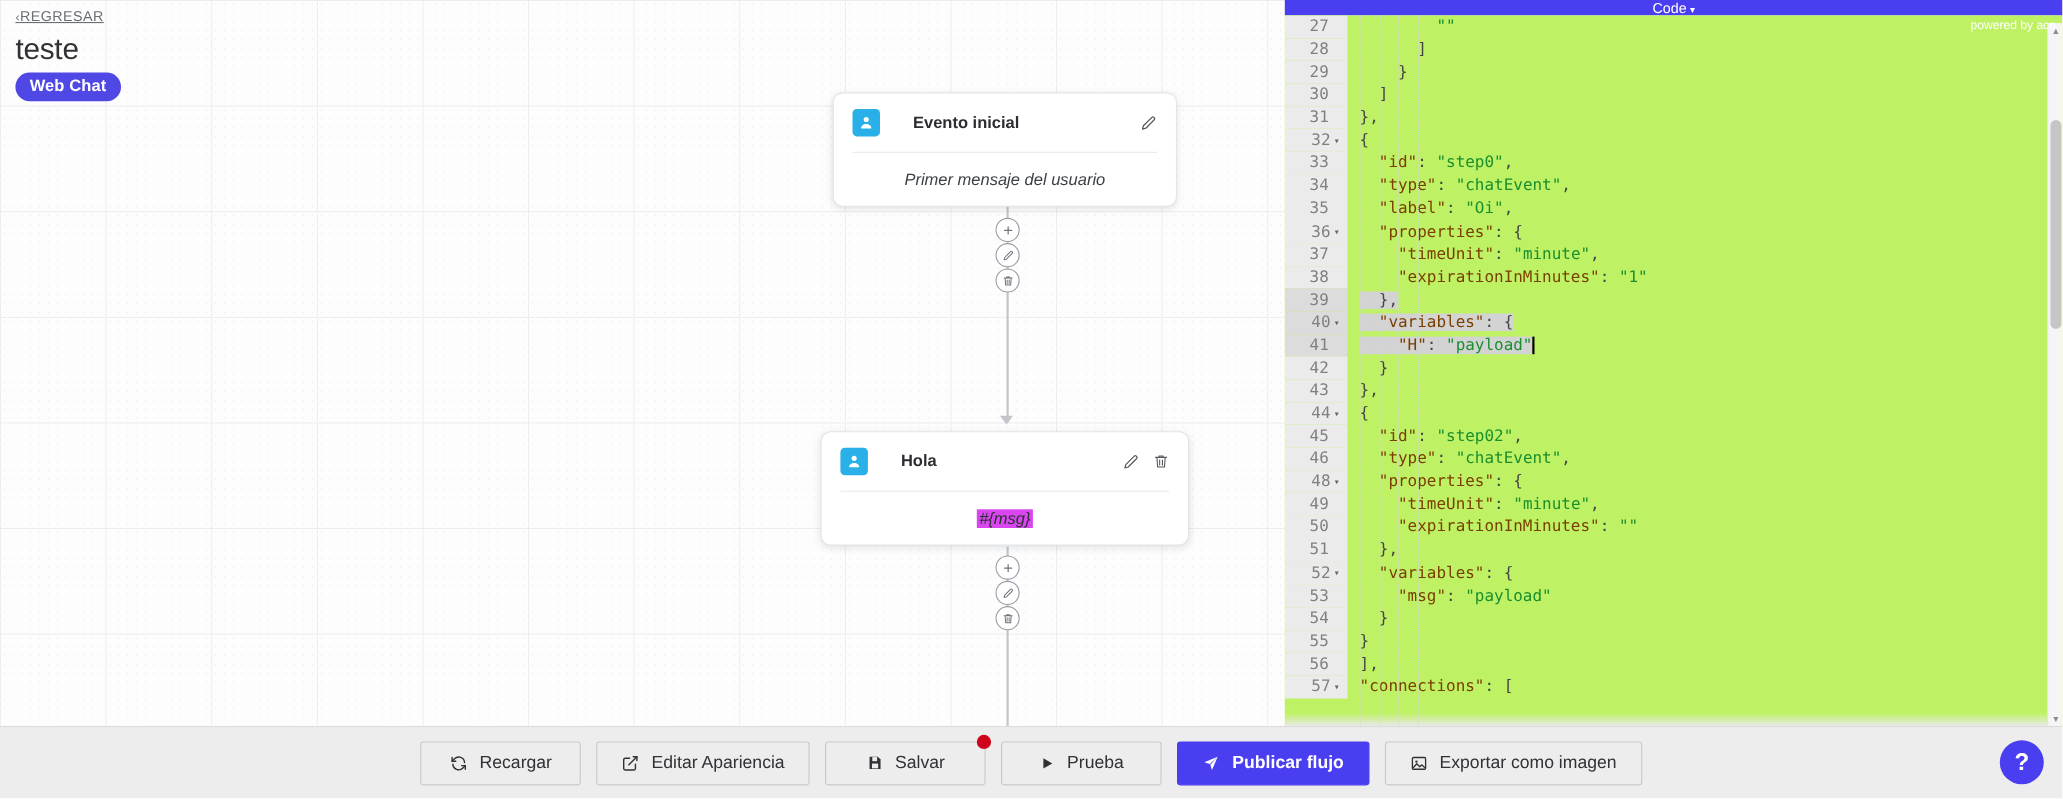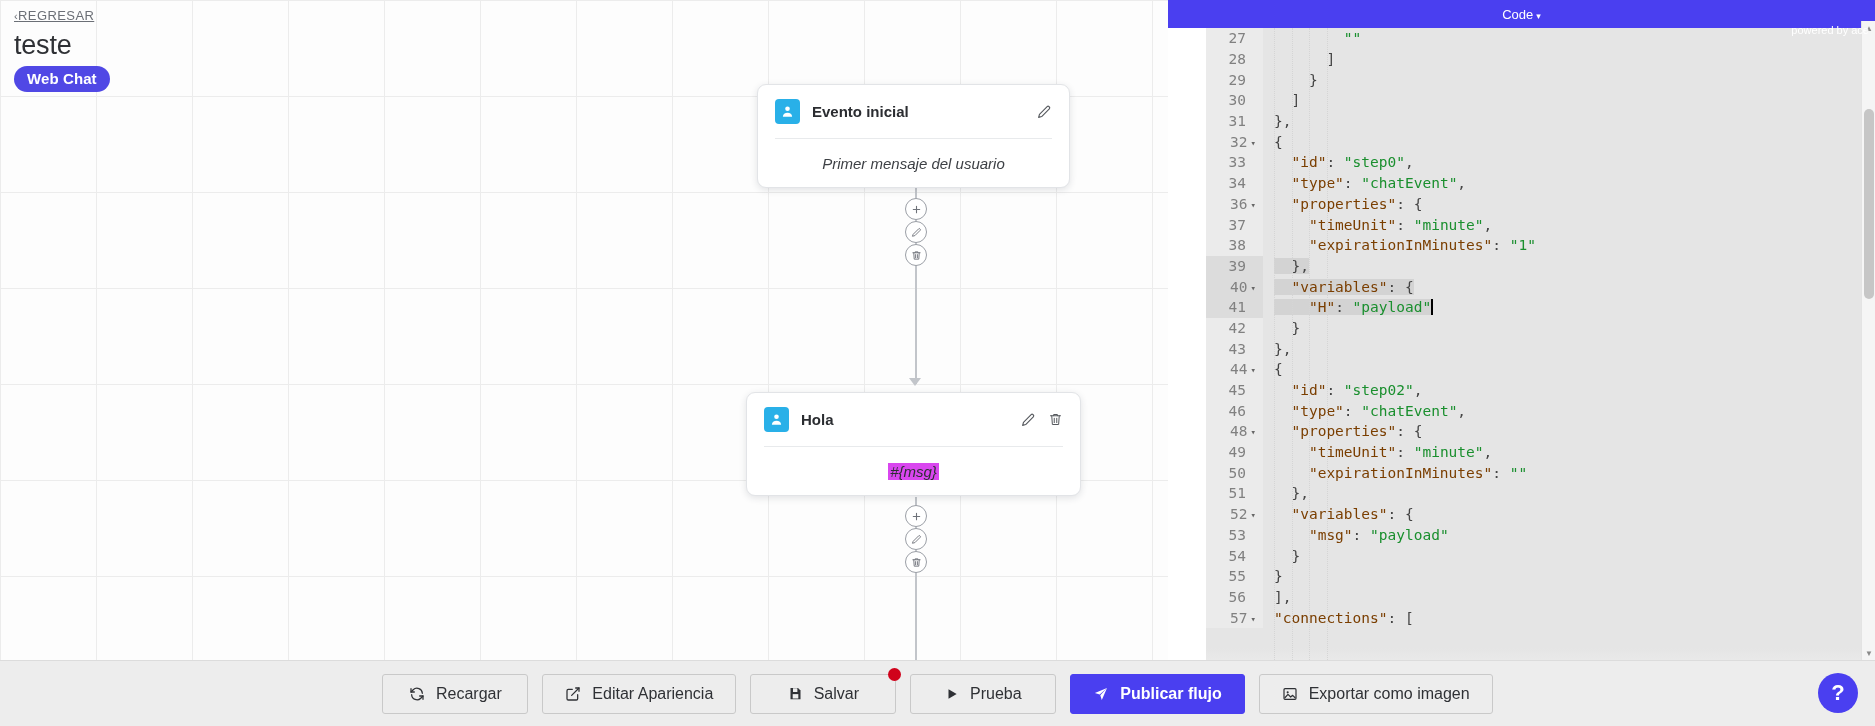--- a/index.html
+++ b/index.html
@@ -43,20 +43,21 @@
   
   .node {
     position: absolute; background: #fff;
     border: 1px solid #e2e4e7; border-radius: 9px;
     box-shadow: 0 2px 7px rgba(40,45,60,.13);
     padding: 0 17px;
   }
   .node-head {
     display: flex; align-items: center; height: 54px;
     border-bottom: 1px solid #e8eaec;
+    gap: 18px;
   }
   .node-ico {
     width: 25px; height: 25px; border-radius: 4px; background: #29b0e8;
     display: flex; align-items: center; justify-content: center; flex: none;
   }
   .node-ico svg { display: block; }
   .node-title {
     margin-left: 12px; font-size: 15px; font-weight: bold; color: #2b2d31;
     white-space: nowrap; overflow: hidden;
   }
@@ -92,38 +93,37 @@
   }
   .handle svg { display: block; }
 
   
   #editor {
     position: absolute; left: 1168px; top: 0;
     width: 707px; height: 660px; background: #fff;
     display: flex; flex-direction: column;
   }
   #editor-head {
-    height: 28px; background: #4a3ff0; color: #fff; flex: none;
+    height: 14px; background: #4a3ff0; color: #fff; flex: none;
     display: flex; align-items: center; position: relative;
     font-size: 13px;
   }
   #editor-head .ed-title {
     position: absolute; left: 0; right: 0; text-align: center;
     font-size: 13px; color: #fff; cursor: pointer;
   }
   #editor-head .ed-title .caret { font-size: 9px; margin-left: 3px; }
   #editor-head .ed-credit {
     margin-left: auto; margin-right: 6px; font-size: 11px; color: #fff;
     cursor: pointer; z-index: 2; margin-top: 31px;
   }
   #code-area {
     flex: 1; position: relative; overflow: hidden;
     font-family: "DejaVu Sans Mono", monospace; font-size: 14.5px;
-    background: #e5e5e5;
-    margin-left: 38px;
+    background: #bef264;
   }
   .code-row { display: flex; height: 20.7px; align-items: stretch; position: relative; }
   .gutter {
     width: 57px; flex: none; background: #ebebeb; color: #808080;
     text-align: right; padding-right: 7px; font-size: 14.5px;
     display: flex; align-items: center; justify-content: flex-end; gap: 3px;
     user-select: none;
   }
   .gutter.active { background: #dcdcdc; }
   .fold { color: #666; font-size: 9px; transform: translateY(1px); }
@@ -356,20 +356,27 @@
               <span style="width:7px;display:inline-block"></span>
             </div>
             <div class="code-text"><span>  <span class="tok-key">"id"</span><span class="tok-pun">:</span><span class="tok-pun"> </span><span class="tok-str">"step0"</span><span class="tok-pun">,</span></span></div>
           </div>
           <div class="code-row">
             <div class="gutter">
               <span>34</span>
               <span style="width:7px;display:inline-block"></span>
             </div>
             <div class="code-text"><span>  <span class="tok-key">"type"</span><span class="tok-pun">:</span><span class="tok-pun"> </span><span class="tok-str">"chatEvent"</span><span class="tok-pun">,</span></span></div>
+          </div>
+          <div class="code-row">
+            <div class="gutter">
+              <span>35</span>
+              <span style="width:7px;display:inline-block"></span>
+            </div>
+            <div class="code-text"><span>  <span class="tok-key">"label"</span><span class="tok-pun">:</span><span class="tok-pun"> </span><span class="tok-str">"Oi"</span><span class="tok-pun">,</span></span></div>
           </div>
           <div class="code-row">
             <div class="gutter">
               <span>36</span>
               <span class="fold">▾</span>
             </div>
             <div class="code-text"><span>  <span class="tok-key">"properties"</span><span class="tok-pun">:</span><span class="tok-pun"> </span><span class="tok-pun">{</span></span></div>
           </div>
           <div class="code-row">
             <div class="gutter">

